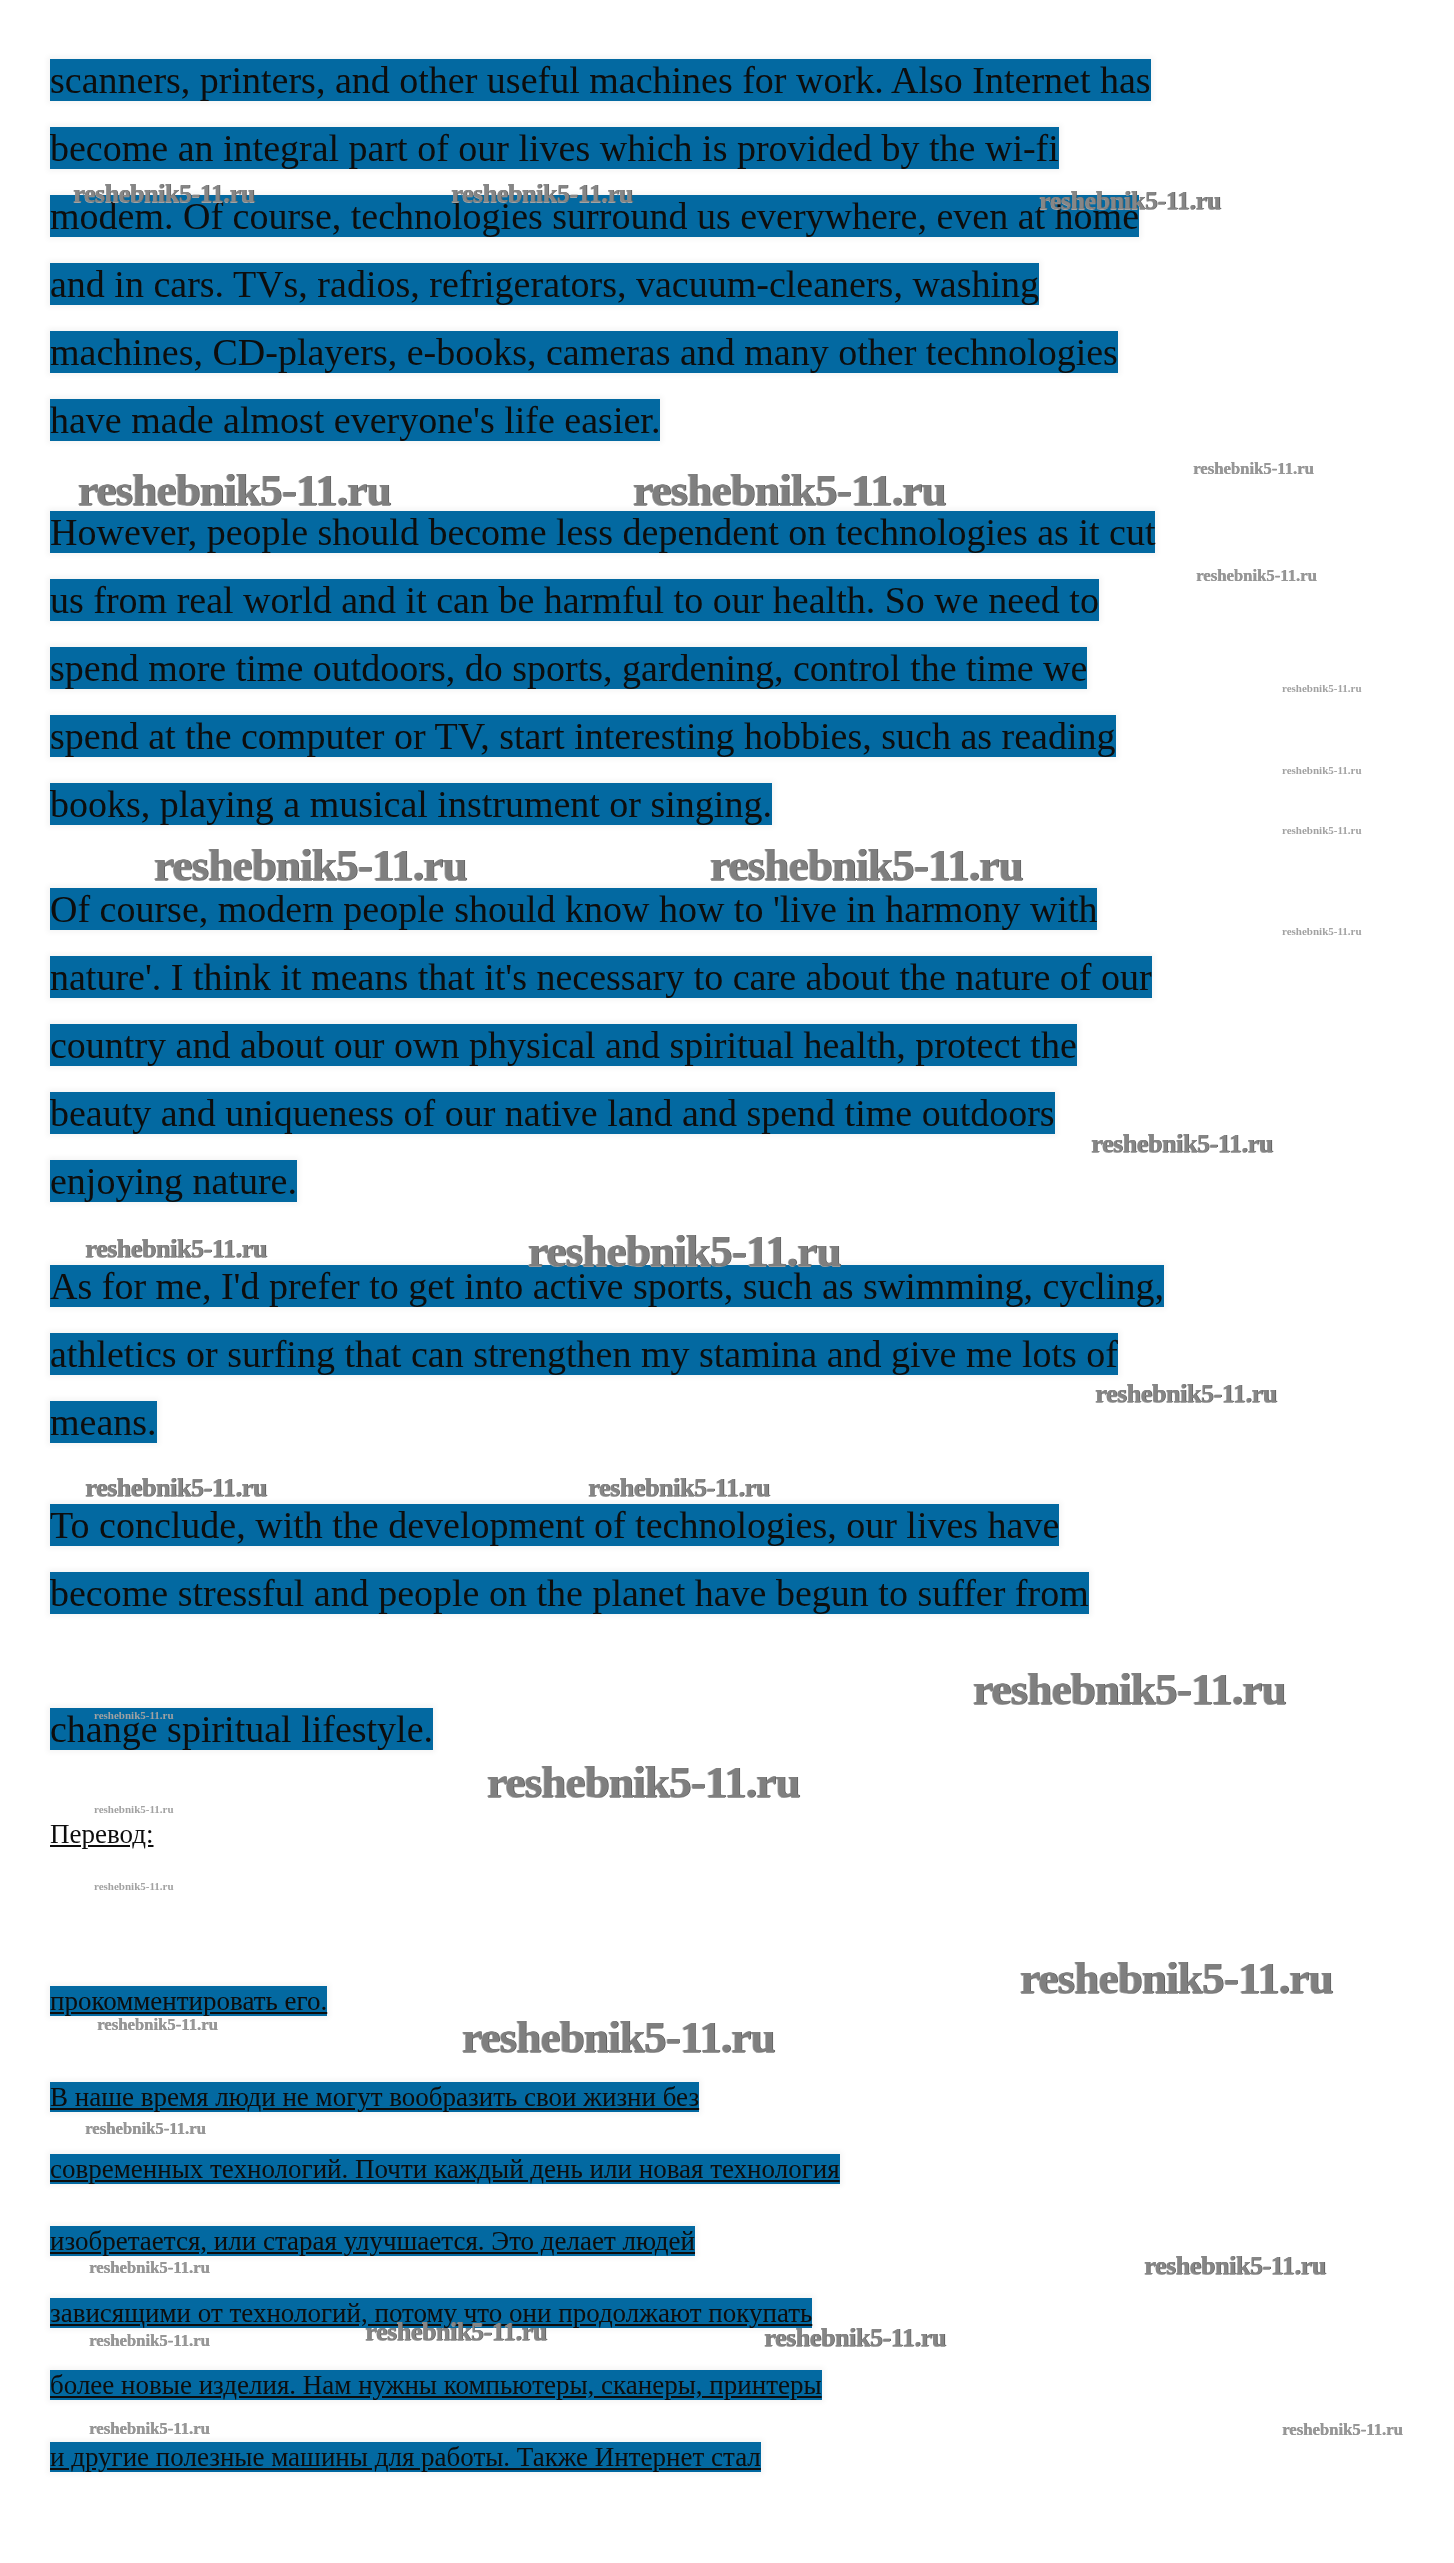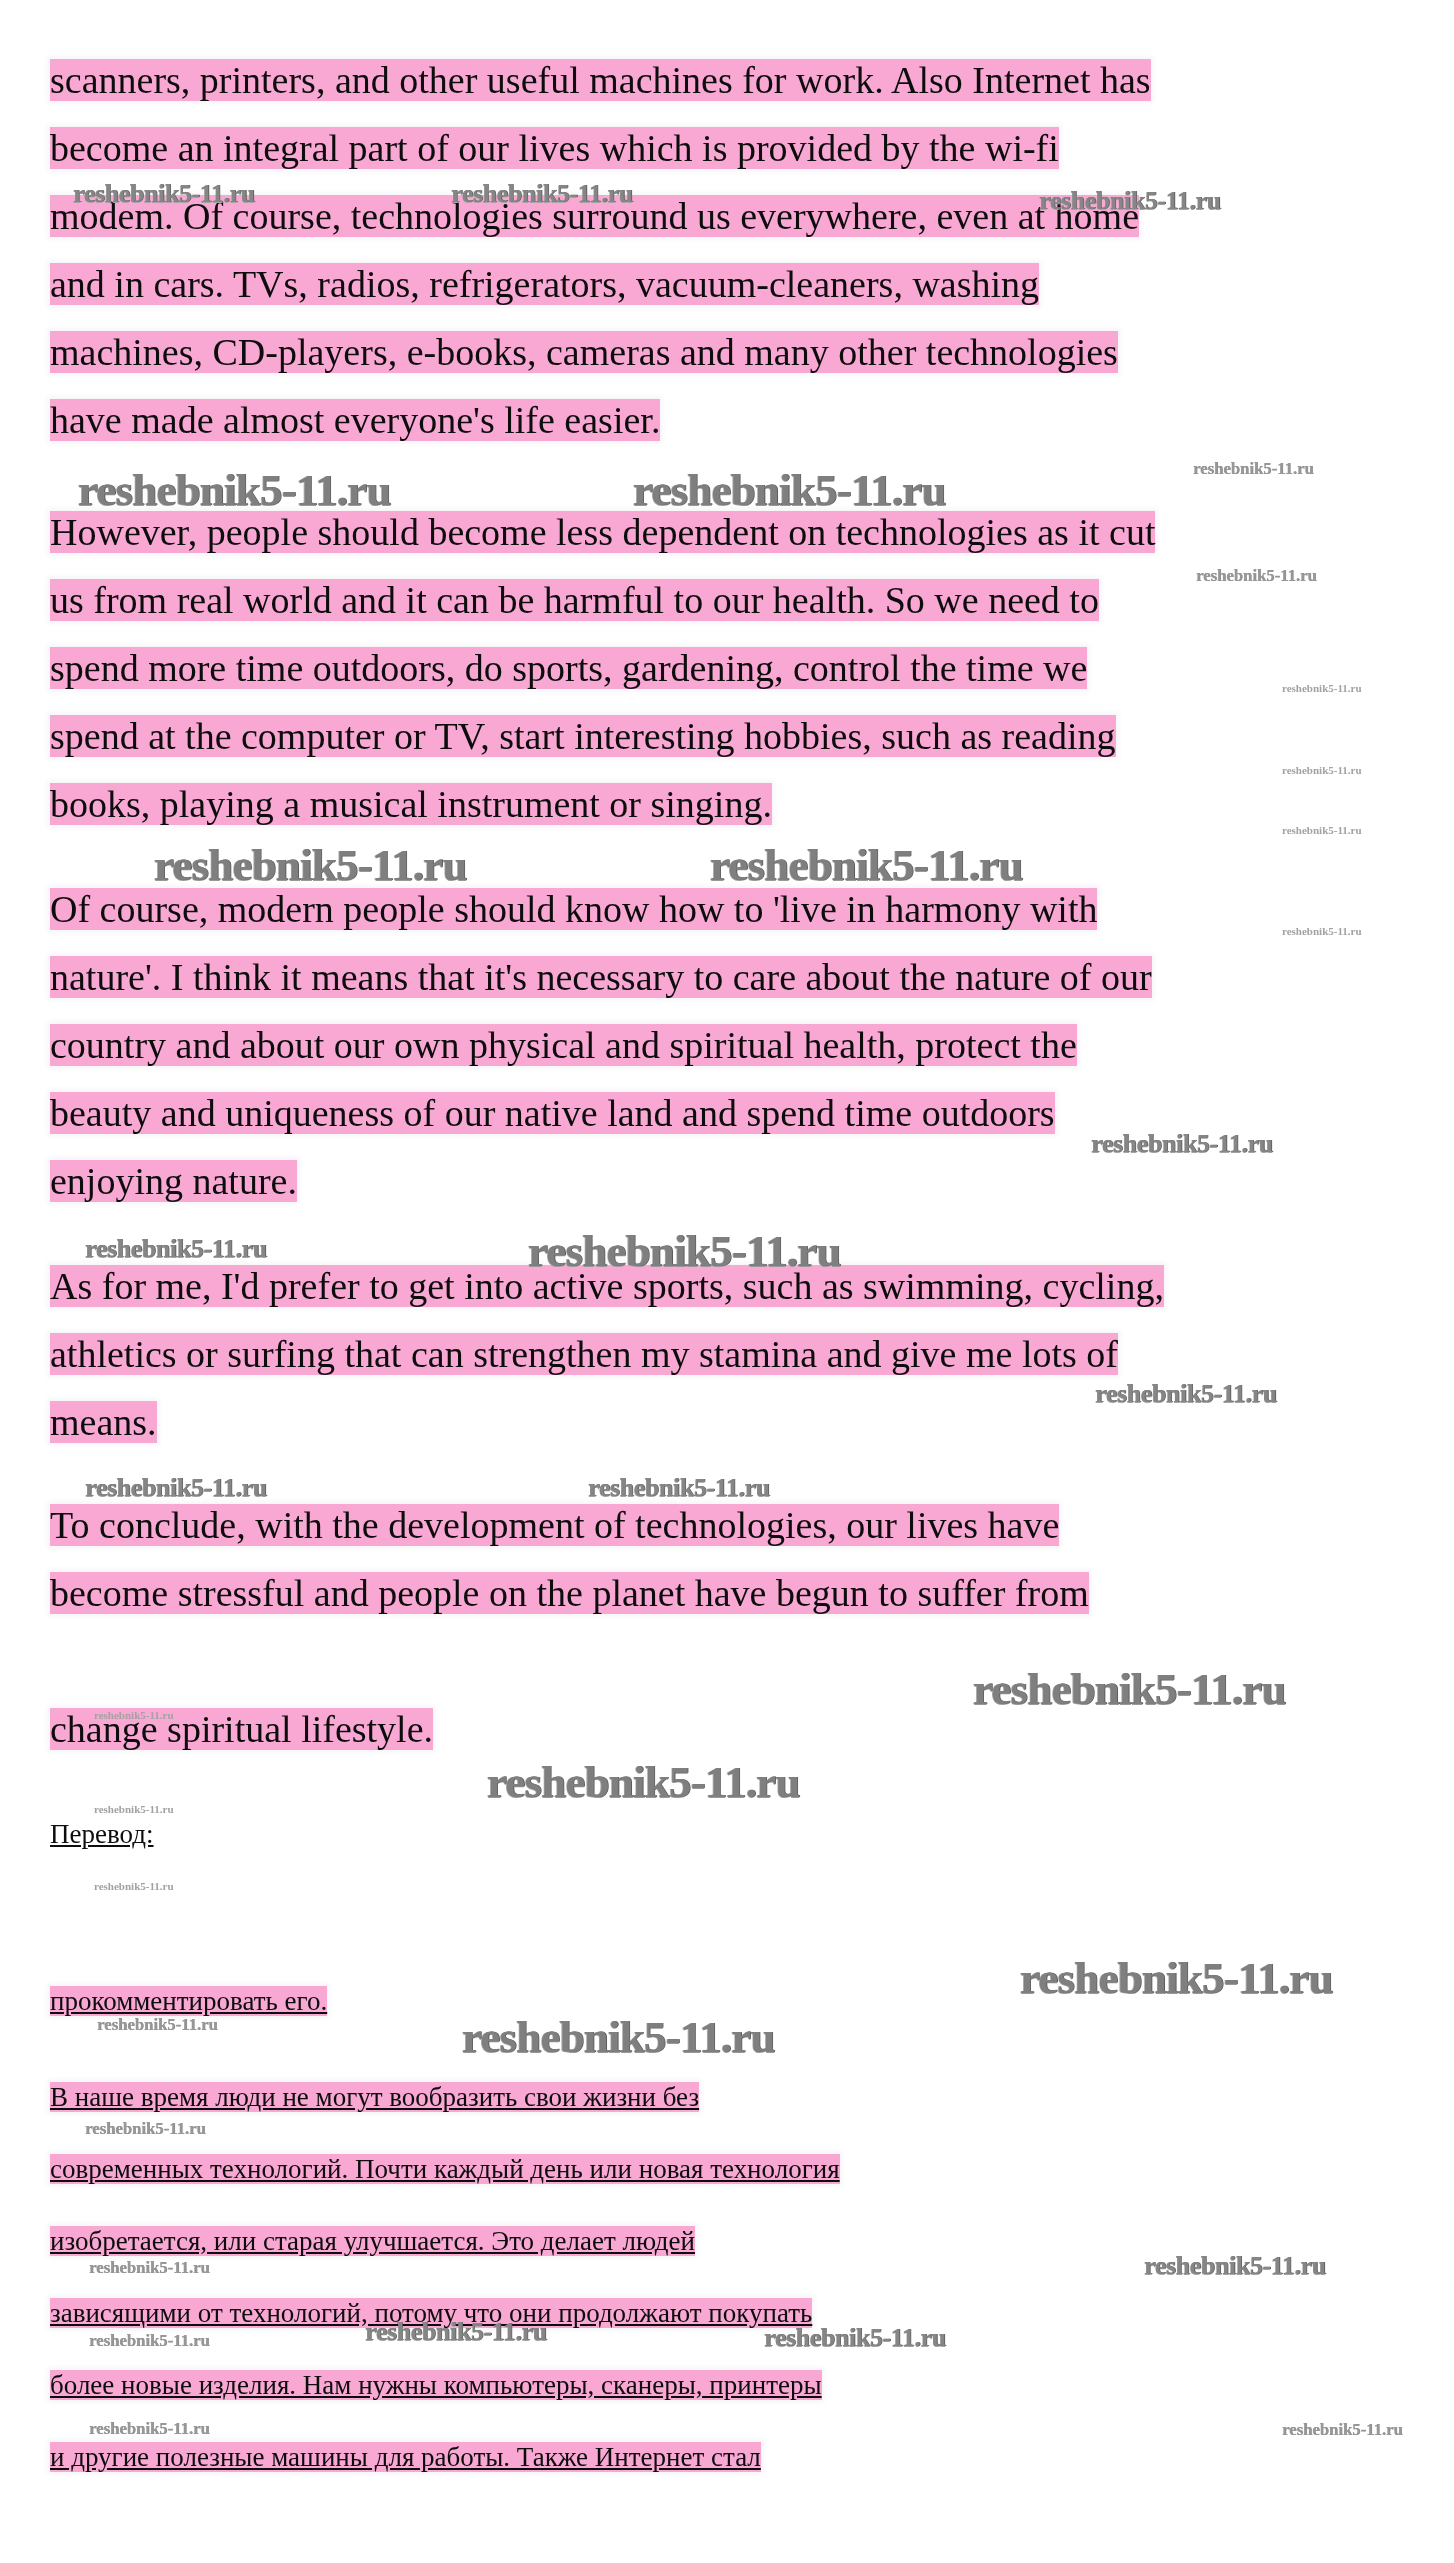--- a/index.html
+++ b/index.html
@@ -26,21 +26,21 @@
   .para.en {
     font-size: 38px;
     line-height: 68px;
   }
   .para.ru {
     font-size: 27px;
     line-height: 72px;
     text-decoration: underline;
   }
   .para .ln {
-    background: #f9a8d4;
+    background: #0369a1;
     box-shadow: 0 0 5.6px 3.2px #f5f5f5;
   }
   
   #watermark-layer {
     position: absolute;
     inset: 0;
     z-index: 2;
     pointer-events: none;
     text-align: center;
   }

